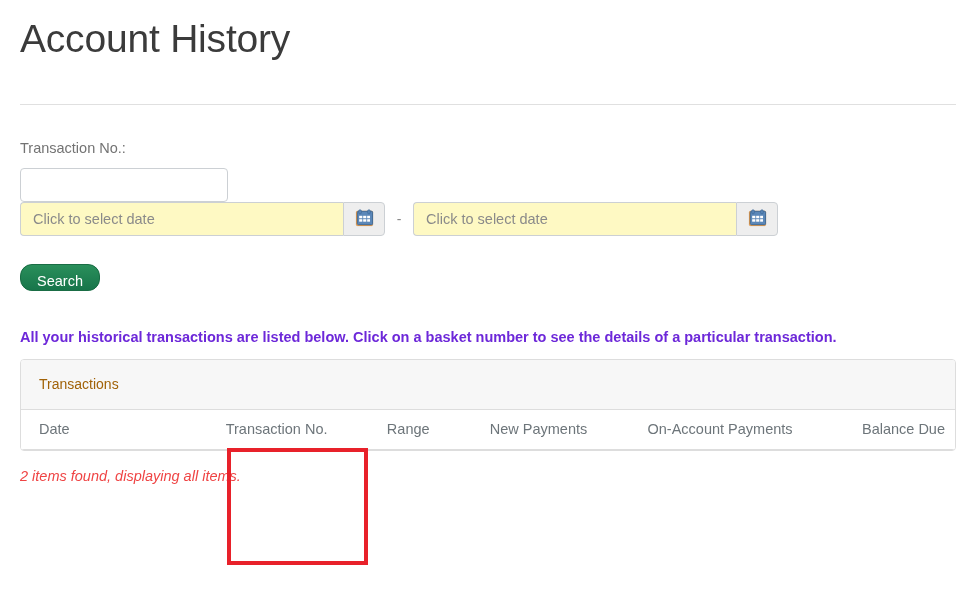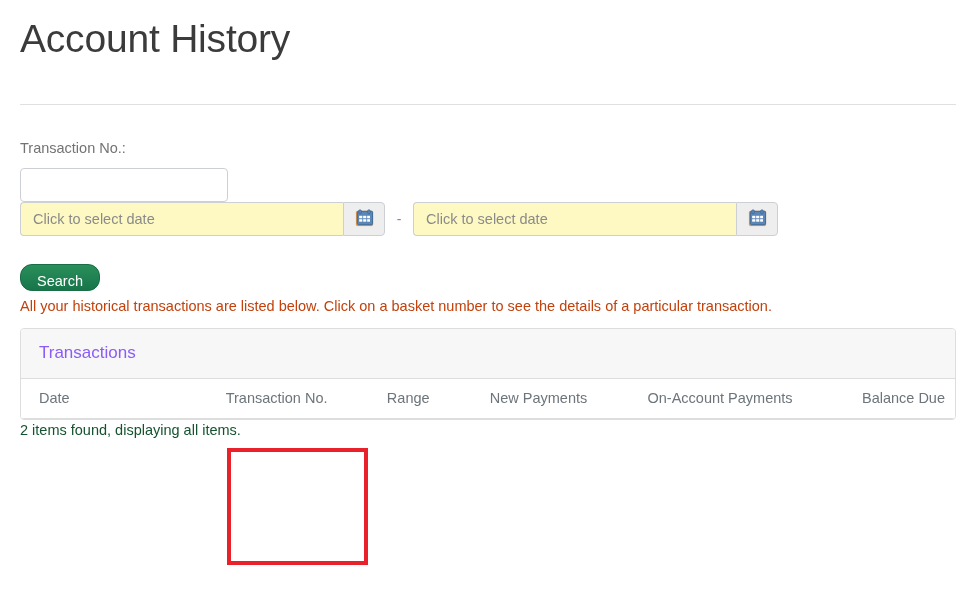--- a/index.html
+++ b/index.html
@@ -154,40 +154,41 @@
     border: 1px solid #1a6d45;
     border-radius: 12px;
     color: #ffffff;
     font-size: 14.5px;
     font-family: "Liberation Sans", sans-serif;
     line-height: 17px;
     cursor: pointer;
   }
 
   .intro-text {
-    margin-top: 5px;
-    font-size: 14.5px;
-    color: #c2410c;
-    line-height: 20px;
+    margin-top: 36px;
+    font-size: 14.5px;
+    color: #6d28d9;
+    line-height: 20px;
+    font-weight: bold;
   }
 
   
   .panel {
     margin-top: 12px;
     border: 1px solid #dddddd;
     border-radius: 4px;
     background: #ffffff;
     overflow: hidden;
   }
   .panel-heading {
     background: #f7f7f7;
     border-bottom: 1px solid #dddddd;
     padding: 13px 18px 14px 18px;
-    font-size: 17px;
-    color: #8b5cf6;
+    font-size: 14px;
+    color: #a16207;
     line-height: 22px;
   }
   table.txn-table {
     width: 100%;
     border-collapse: collapse;
     font-size: 14.5px;
   }
   table.txn-table th {
     text-align: left;
     font-weight: normal;
@@ -215,23 +216,25 @@
   .col-onacct    { width: 202px; }
   .col-balance   { width: auto; }
 
   .txn-link {
     color: #1e7a50;
     text-decoration: none;
     cursor: pointer;
   }
 
   .footer-text {
-    font-size: 14.5px;
-    color: #14532d;
-    line-height: 20px;
+    margin-top: 15px;
+    font-size: 14.5px;
+    color: #ef4444;
+    line-height: 20px;
+    font-style: italic;
   }
 
   
   .annotation-box {
     position: absolute;
     left: 227px;
     top: 448px;
     width: 141px;
     height: 117px;
     border: 4px solid #e8212a;

